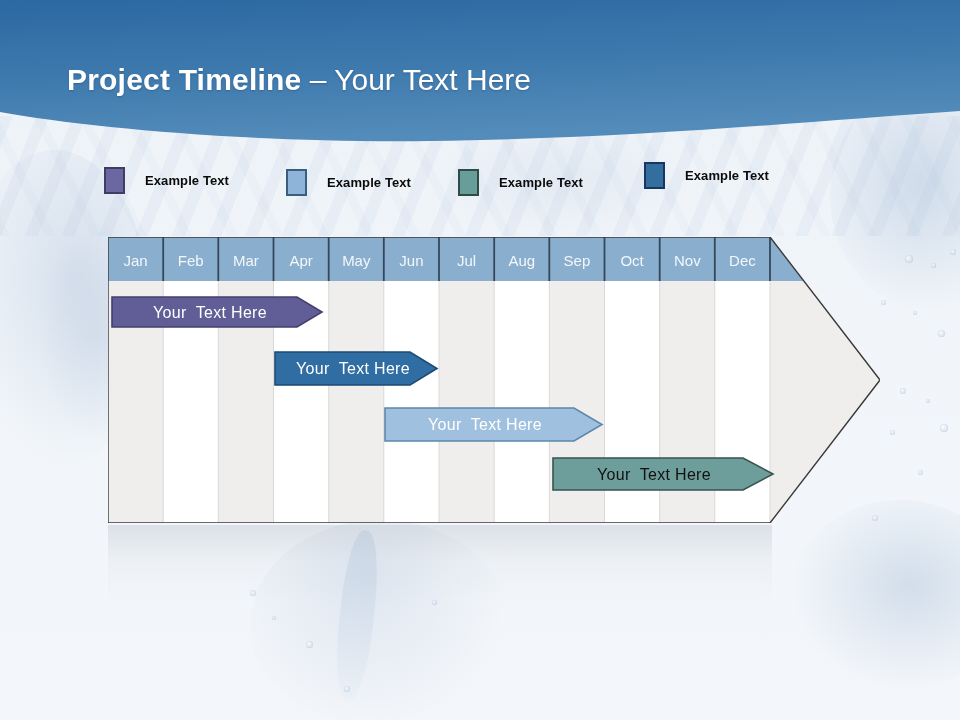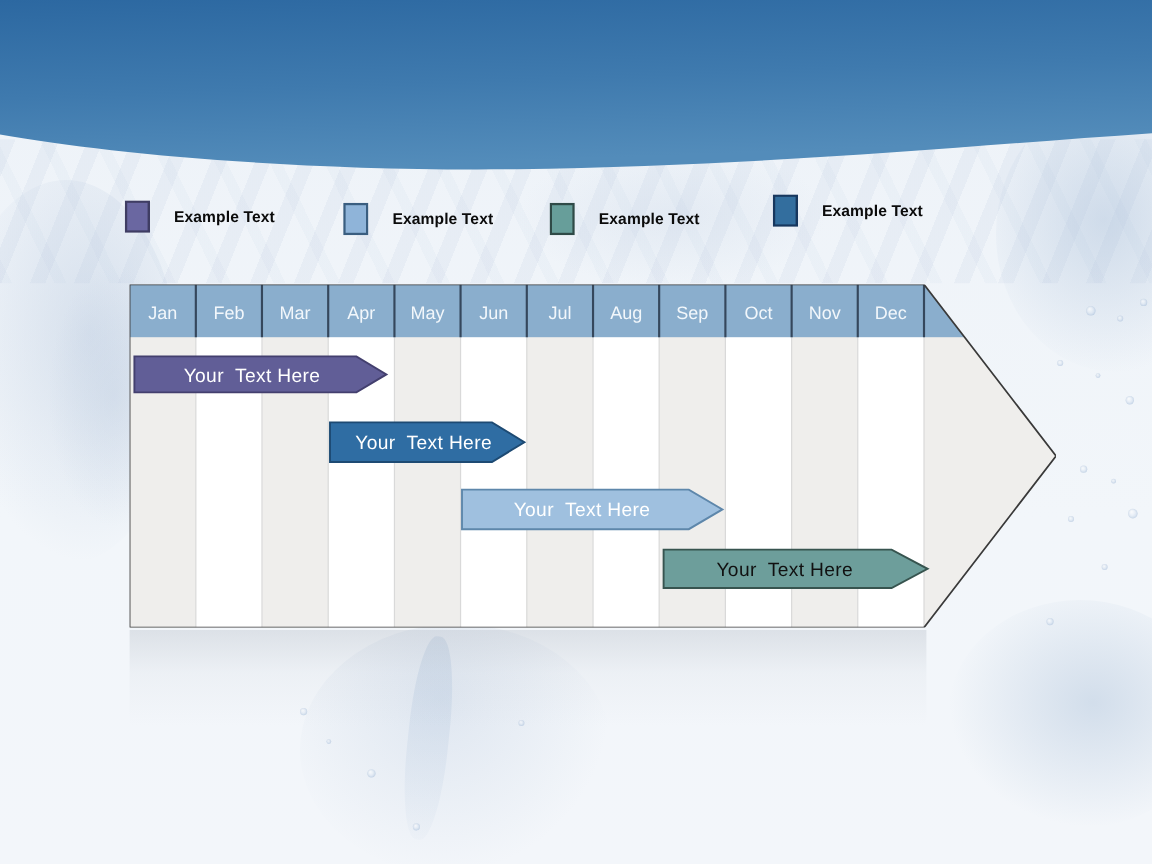--- a/index.html
+++ b/index.html
@@ -114,20 +114,21 @@
     <defs>
       <linearGradient id="bannerGrad" x1="0" y1="0" x2="0.25" y2="1">
         <stop offset="0" stop-color="#2c68a1"></stop>
         <stop offset="0.55" stop-color="#3f7aae"></stop>
         <stop offset="1" stop-color="#538cba"></stop>
       </linearGradient>
     </defs>
     <path d="M0,0 H960 V111 C800,122 640,138 430,141 C250,143 90,128 0,112 Z" fill="url(#bannerGrad)"></path>
   </svg>
 
+  <div class="title"><span class="t-bold">Project Timeline</span><span class="t-light"> – Your Text Here</span></div>
 
   <div class="legend-item li-1">
     <svg class="swatch" width="21" height="27">
       <rect x="1" y="1" width="19" height="25" stroke-width="2" fill="#6a67a1" stroke="#3f3d63"></rect>
     </svg>
     <span class="legend-label">Example Text</span>
   </div>
   <div class="legend-item li-2">
     <svg class="swatch" width="21" height="27">
       <rect x="1" y="1" width="19" height="25" stroke-width="2" fill="#8fb4d9" stroke="#3a5e80"></rect>

